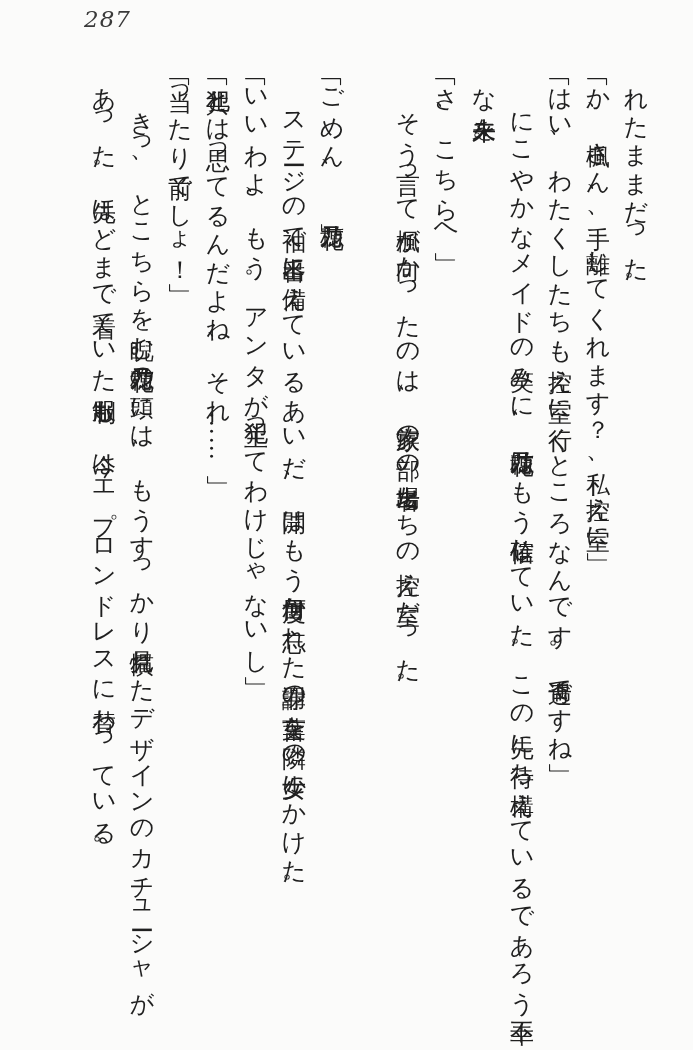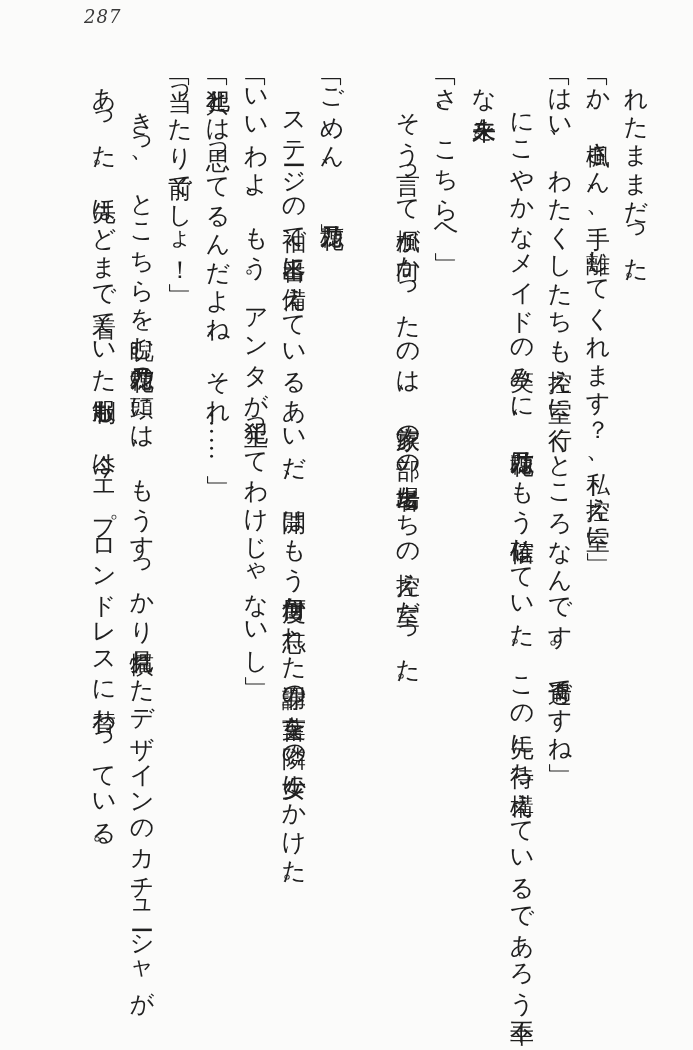--- a/index.html
+++ b/index.html
@@ -15,21 +15,21 @@
     font-family: "DejaVu Serif", "Liberation Serif", serif;
   }
   .page {
     position: absolute;
     inset: 0;
   }
   .page-number {
     position: absolute;
     top: 6px;
     left: 84px;
-    font-size: 18px;
+    font-size: 23px;
     font-style: italic;
     color: #3a3a3a;
     letter-spacing: 1px;
     line-height: 1.2;
   }
   .page-text {
     position: absolute;
     top: 71px;
     right: 38px;
     height: 948px;

